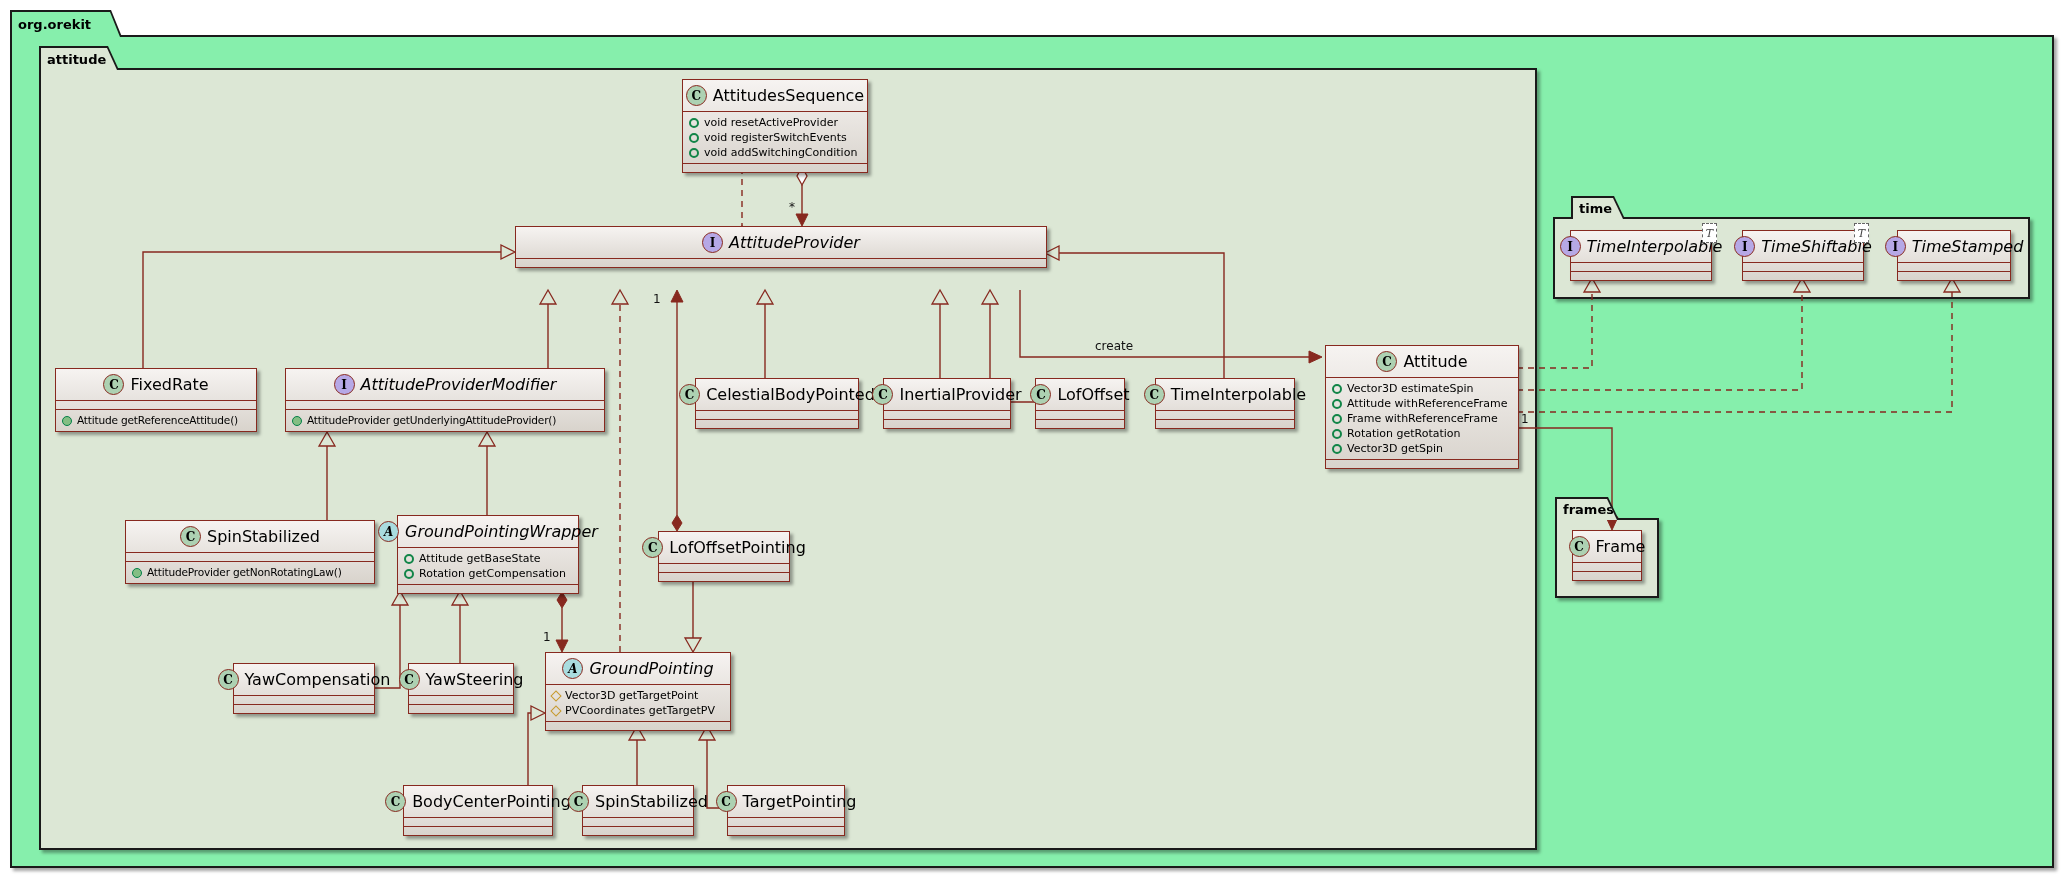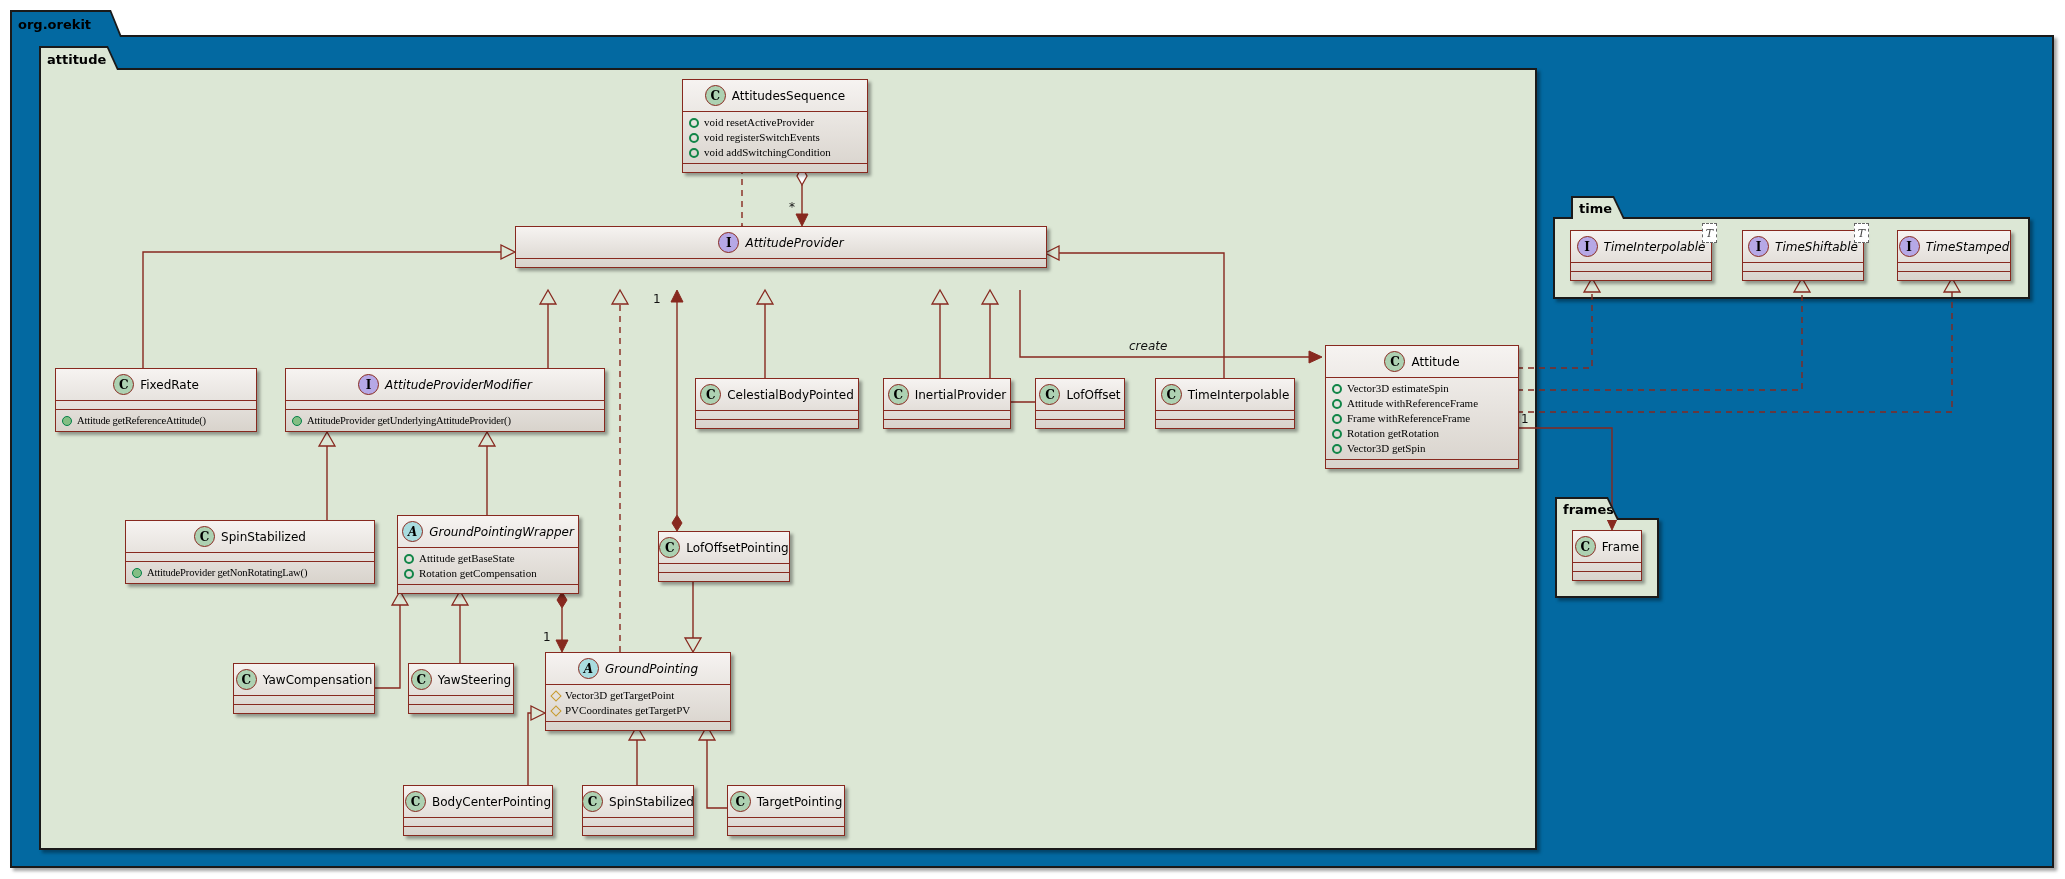--- a/index.html
+++ b/index.html
@@ -1,44 +1,44 @@
 <!DOCTYPE html>
 <html><head>
 <meta charset="utf-8">
 <style>
   html,body{margin:0;padding:0;background:#fff;}
   #stage{position:relative;width:2065px;height:879px;background:#fff;overflow:hidden;
          font-family:"DejaVu Sans",sans-serif;color:#000;}
 
   
   .pkg-body{position:absolute;border:2px solid #1a1a1a;box-shadow:3px 3px 3px rgba(0,0,0,.35);}
-  .pkg-beige{background:#0369a1;}
+  .pkg-beige{background:#86efac;}
   .pkg-green{background:#DCE7D5;}
   .pkg-tab{position:absolute;z-index:3;}
   .pkg-tab .t-out{position:absolute;inset:0;background:#1a1a1a;
       clip-path:polygon(0 0,calc(100% - 11px) 0,100% 100%,0 100%);}
   .pkg-tab .t-in{position:absolute;inset:2px 2px 0 2px;
       clip-path:polygon(0 0,calc(100% - 10px) 0,100% 100%,0 100%);
       display:flex;align-items:center;padding-left:6px;
       font-weight:bold;font-size:13px;}
 
   
   .cls{position:absolute;z-index:4;background:linear-gradient(#F6F3F1,#D8D3CC);
        border:1.5px solid #87291F;box-shadow:3px 3px 3px rgba(0,0,0,.35);font-size:11px;}
   .hd{display:flex;align-items:center;justify-content:center;gap:6px;padding:5px 6px;min-height:20px;}
-  .nm{font-size:12px;white-space:nowrap;}
+  .nm{font-size:16px;white-space:nowrap;}
   .it .nm{font-style:italic;}
   .icn{width:19px;height:19px;border-radius:50%;flex:0 0 auto;
        display:flex;align-items:center;justify-content:center;
        font-family:"DejaVu Serif",serif;font-weight:bold;font-size:12px;
        border:1px solid #87291F;color:#000;}
   .icn.C{background:#ADD1B2;}
   .icn.I{background:#B6A8E6;}
   .icn.A{background:#A9DCDF;font-style:italic;}
-  .sec{border-top:1px solid #87291F;padding:3px 6px;overflow:hidden;font-family:Liberation Serif, serif;}
+  .sec{border-top:1px solid #87291F;padding:3px 6px;overflow:hidden;}
   .sec.empty{min-height:8px;padding:0;}
   .row{display:flex;align-items:center;gap:5px;white-space:nowrap;line-height:15px;}
   .row.sm{font-size:10.6px;letter-spacing:-0.2px;}
   .ic-ring{width:6px;height:6px;border-radius:50%;border:2px solid #128548;flex:0 0 auto;}
   .ic-dot{width:8px;height:8px;border-radius:50%;background:#84BE84;border:1.5px solid #038048;flex:0 0 auto;}
   .ic-dia{width:6px;height:6px;transform:rotate(45deg);border:1.8px solid #C79A2E;flex:0 0 auto;}
   .gtab{position:absolute;top:-8px;right:-6px;width:13px;height:18px;background:#fff;
         border:1px dashed #666;display:flex;align-items:center;justify-content:center;
         font:italic 11px "DejaVu Serif",serif;color:#444;z-index:5;}
 
@@ -209,21 +209,21 @@
     </g>
      "1" Frame --&gt;
     <g>
       <polyline class="eline" points="1517,428 1612,428 1612,518"></polyline>
       <polygon class="solidhead" points="1612,530 1606,517 1618,517"></polygon>
     </g>
   </svg>
 
   <div class="elabel" style="left:789px;top:200px;">*</div>
   <div class="elabel" style="left:653px;top:292px;">1</div>
-  <div class="elabel" style="left:1129px;top:339px;font-style:italic;">create</div>
+  <div class="elabel" style="left:1095px;top:339px;">create</div>
   <div class="elabel" style="left:543px;top:630px;">1</div>
   <div class="elabel" style="left:1521px;top:412px;">1</div>
 
   <div class="cls" style="left:682px;top:79px;width:184px;">
     <div class="hd">
       <span class="icn C">C</span>
       <span class="nm">AttitudesSequence</span>
     </div>
     <div class="sec">
       <div class="row">

